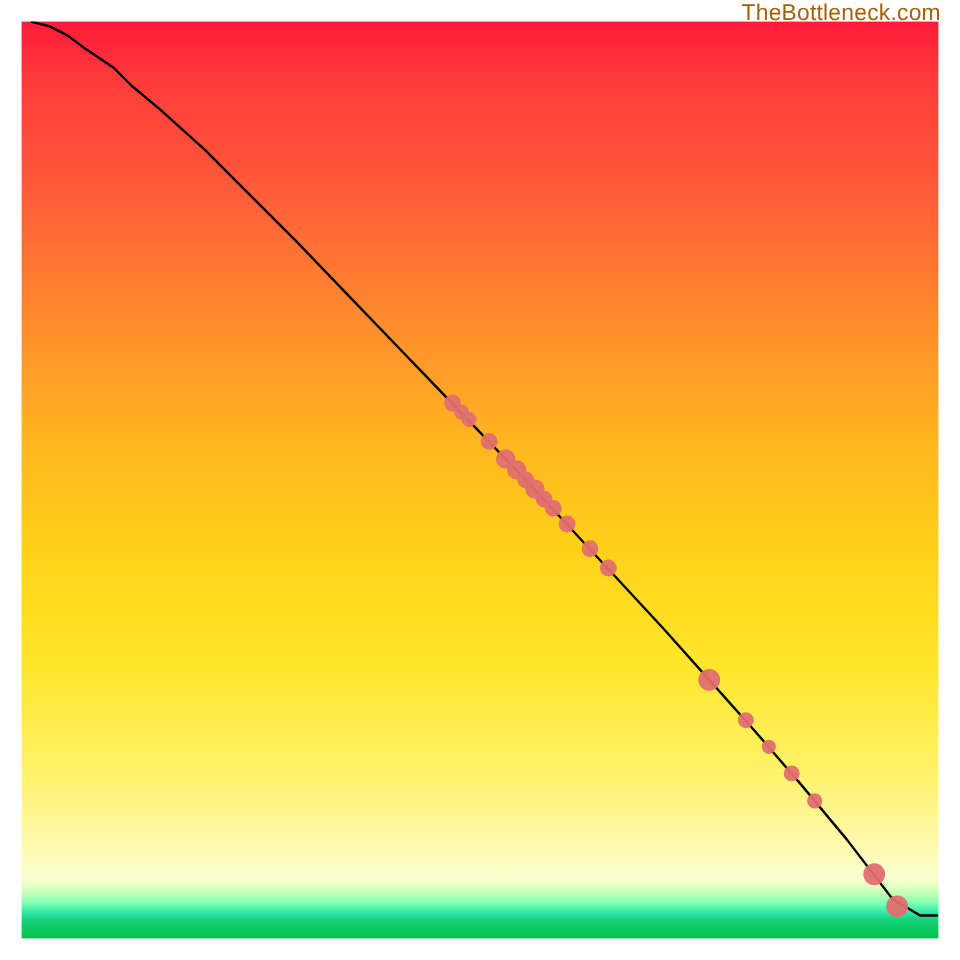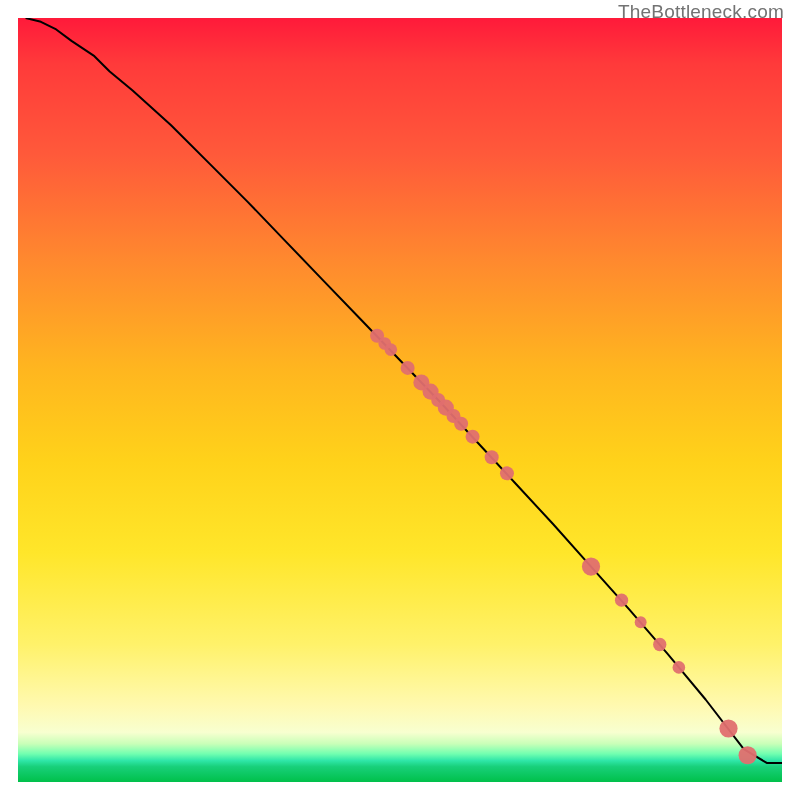--- a/index.html
+++ b/index.html
@@ -47,21 +47,21 @@
     left: 18px;
     top: 18px;
     width: 764px;
     height: 764px;
   }
   .watermark {
     position: absolute;
     top: 1px;
     right: 16px;
     font-size: 19px;
-    color: #737373;
+    color: #a16207;
     font-family: Arial, Helvetica, sans-serif;
     letter-spacing: 0.2px;
   }
 </style>
 </head>
 <body>
 
 <div class="stage">
   <div class="gradient"></div>
   <svg class="plot" viewBox="0 0 764 764">

